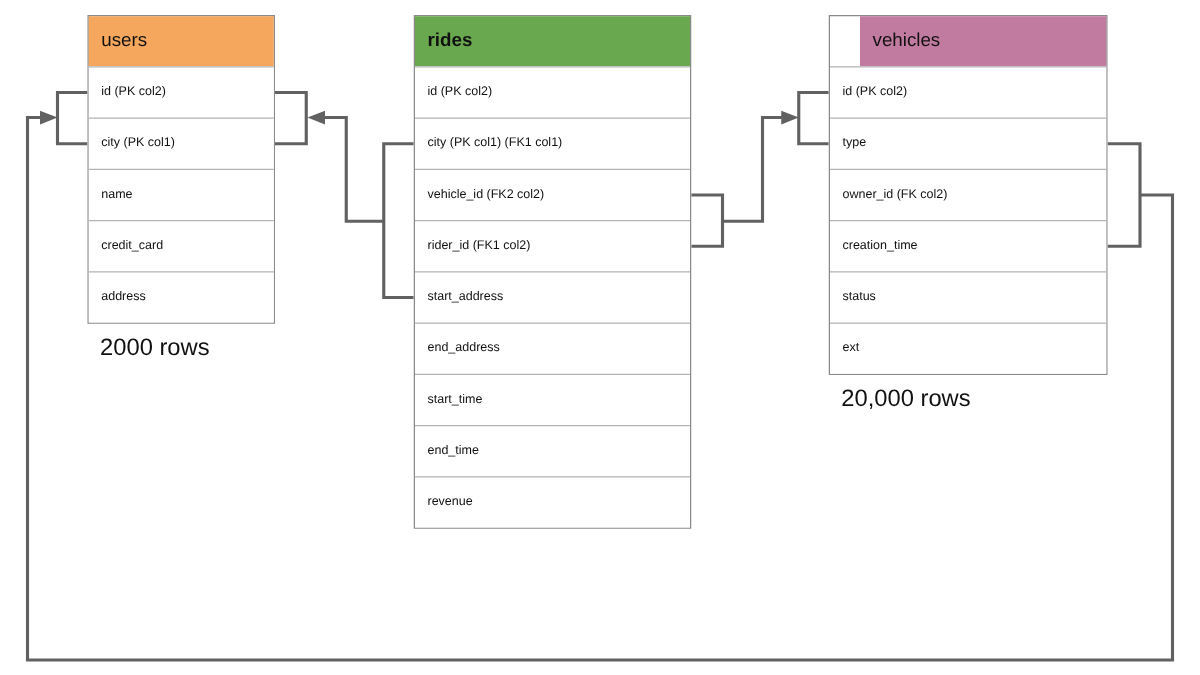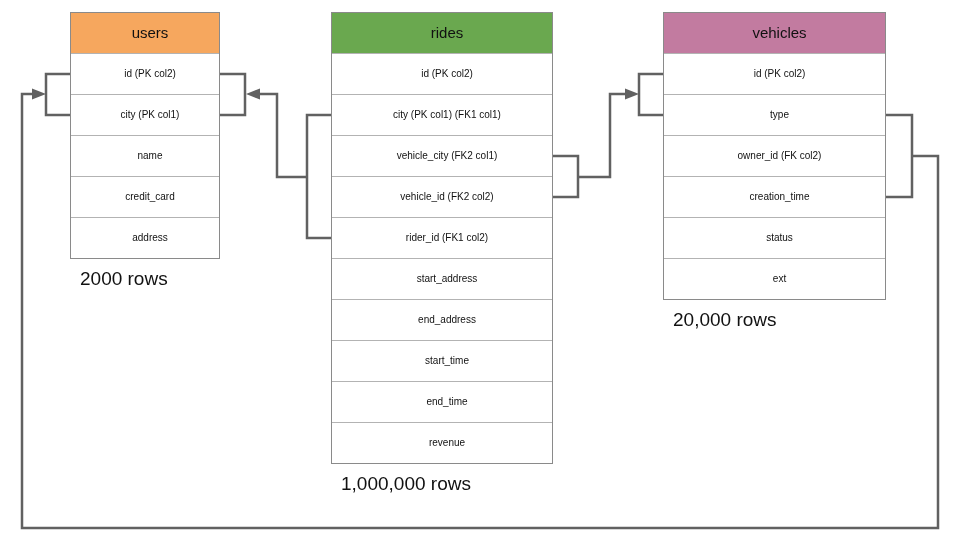--- a/index.html
+++ b/index.html
@@ -4,21 +4,21 @@
 <style>
   html,body{margin:0;padding:0;background:#ffffff;}
   body{
     width:960px;height:540px;position:relative;overflow:hidden;
     font-family:"Liberation Sans","DejaVu Sans",sans-serif;
     color:#111111;
   }
   .canvas{position:absolute;inset:0;}
   svg.connectors{position:absolute;left:0;top:0;pointer-events:none;}
   .tbl{position:absolute;}
-  .box{border:1px solid #8a8a8a;background:#ffffff;text-align:center;}
+  .box{border:1px solid #8a8a8a;background:#ffffff;}
   .thead{
     height:40px;line-height:40px;padding-left:10px;
     font-size:15px;color:#111111;white-space:nowrap;overflow:hidden;
   }
   .row{
     height:41px;line-height:40px;padding-left:10px;box-sizing:border-box;
     border-top:1px solid #b3b3b3;font-size:10px;color:#111111;
     white-space:nowrap;overflow:hidden;background:#ffffff;
   }
   .caption{
@@ -64,40 +64,38 @@
           <div class="row">name</div>
           <div class="row">credit_card</div>
           <div class="row">address</div>
         </div>
     </div>
     <div class="caption">2000 rows</div>
   </div>
 
   <div class="tbl" style="left:331px;top:12px;width:222px">
     <div class="box">
-      <div class="thead" style="background: rgb(106, 168, 79);">rides</div>
+      <div class="thead" style="background: rgb(106, 168, 79); font-weight: bold;">rides</div>
       <div class="rows">
           <div class="row">id (PK col2)</div>
           <div class="row">city (PK col1) (FK1 col1)</div>
-          <div class="row">vehicle_city (FK2 col1)</div>
           <div class="row">vehicle_id (FK2 col2)</div>
           <div class="row">rider_id (FK1 col2)</div>
           <div class="row">start_address</div>
           <div class="row">end_address</div>
           <div class="row">start_time</div>
           <div class="row">end_time</div>
           <div class="row">revenue</div>
         </div>
     </div>
-    <div class="caption">1,000,000 rows</div>
   </div>
 
   <div class="tbl" style="left:663px;top:12px;width:223px">
     <div class="box">
-      <div class="thead" style="background: rgb(194, 123, 160);">vehicles</div>
+      <div class="thead" style="background: rgb(194, 123, 160); margin-left: 24px;">vehicles</div>
       <div class="rows">
           <div class="row">id (PK col2)</div>
           <div class="row">type</div>
           <div class="row">owner_id (FK col2)</div>
           <div class="row">creation_time</div>
           <div class="row">status</div>
           <div class="row">ext</div>
         </div>
     </div>
     <div class="caption">20,000 rows</div>

